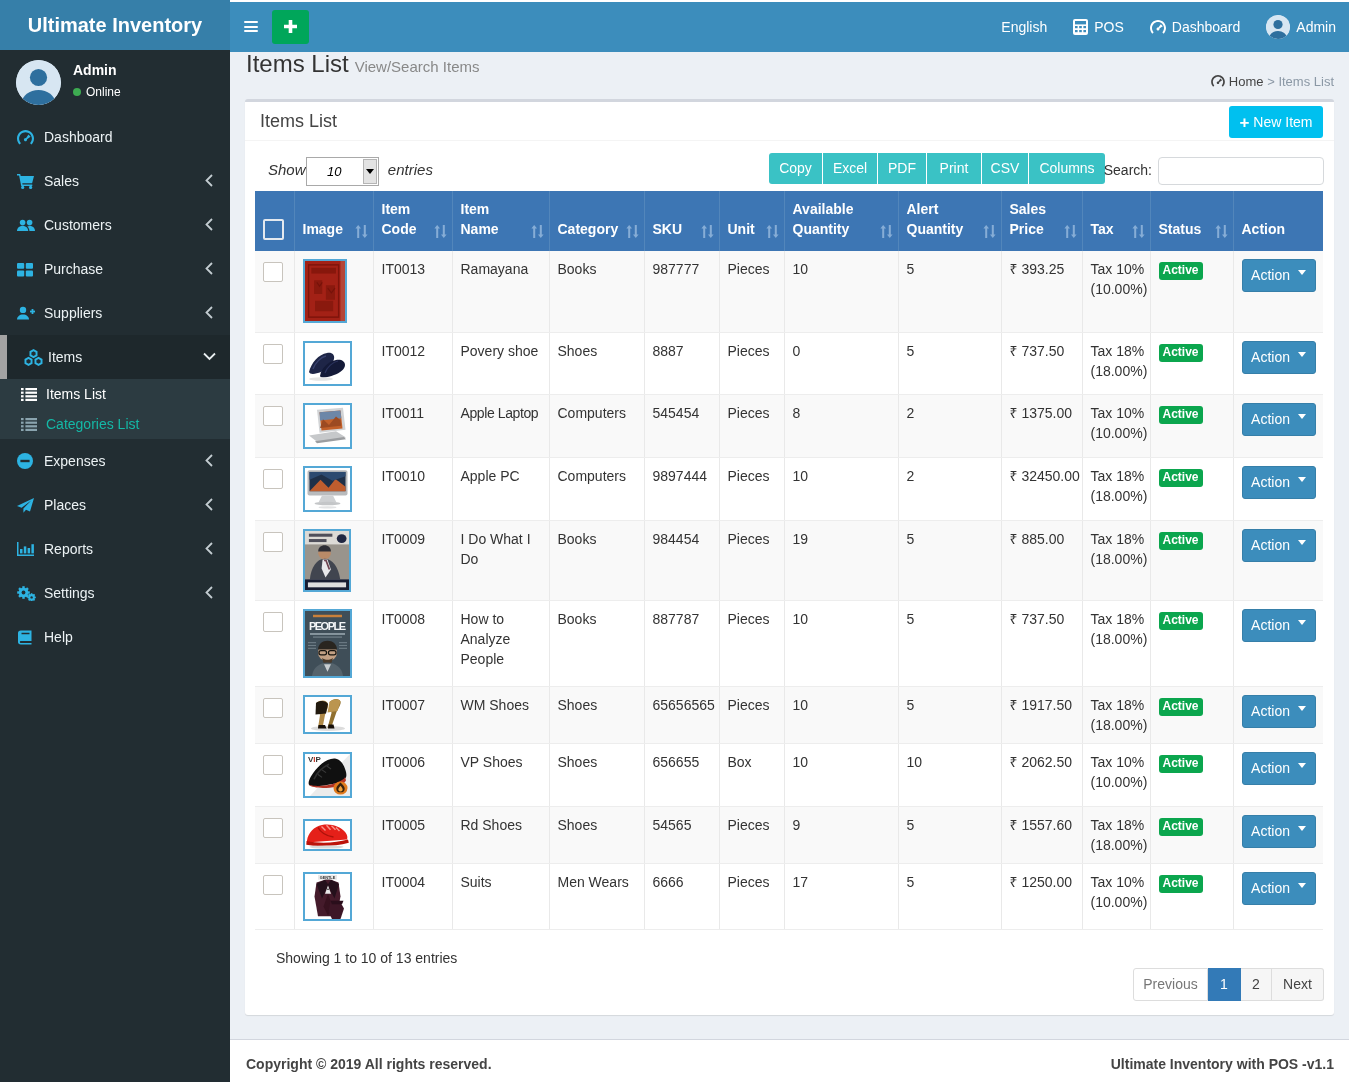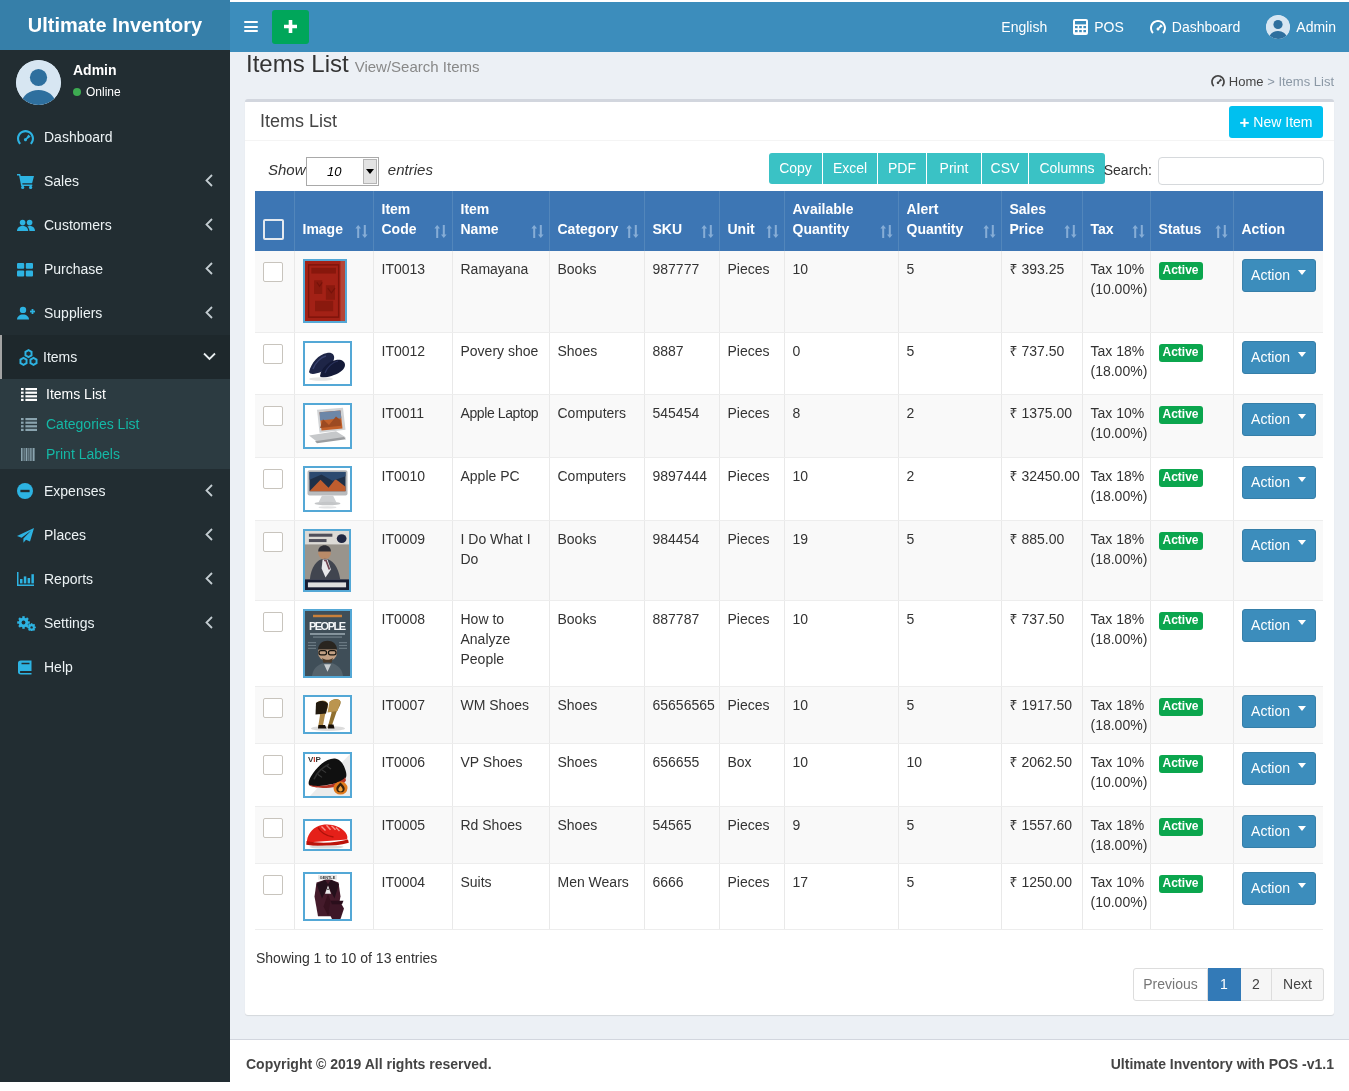--- a/index.html
+++ b/index.html
@@ -25,21 +25,21 @@
 .user-avatar { position:absolute; left:16px; top:10px; width:45px; height:45px; border-radius:50%; background:#d7e6f2; overflow:hidden; }
 .user-info { position:absolute; left:73px; top:12px; color:#fff; }
 .user-info .uname { font-weight:bold; font-size:14px; }
 .user-info .ustat { margin-top:7px; font-size:12px; color:#fff; }
 .dot { display:inline-block; width:8px; height:8px; border-radius:50%; background:#3dab51; margin-right:5px; }
 .smenu { list-style:none; }
 .smenu > li { position:relative; }
 .smenu > li > a { display:block; height:44px; line-height:44px; color:#ecf2f4; font-size:14px; text-decoration:none; padding-left:44px; position:relative; }
 .smenu .micon { position:absolute; left:17px; top:50%; transform:translateY(-50%); width:19px; height:18px; color:#2db3e2; line-height:0; display:flex; align-items:center; }
 .smenu .arrow { position:absolute; right:17px; top:15px; line-height:0; }
-.smenu > li.active-parent > a { background:#1e282c; border-left:2px solid #a3a3a3; padding-left:41px; }
+.smenu > li.active-parent > a { background:#1e282c; border-left:7px solid #a3a3a3; padding-left:41px; }
 .submenu { list-style:none; background:#2c3b41; }
 .submenu li a { display:block; height:30px; line-height:30px; color:#14b8a6; font-size:14px; text-decoration:none; padding-left:46px; position:relative; }
 .submenu li.on a { color:#fff; }
 .submenu .micon { position:absolute; left:21px; top:50%; transform:translateY(-50%); width:16px; height:14px; color:#8aa4af; line-height:0; display:flex; align-items:center; }
 .submenu li.on .micon { color:#fff; }
 
 
 .content-wrapper { position:absolute; top:50px; left:230px; width:1119px; height:989px; background:#ecf0f5; }
 .content-header { position:relative; height:49px; padding:0 15px 0 16px; }
 .content-header h1 { font-size:24px; font-weight:normal; color:#333; display:inline-block; }
@@ -77,21 +77,21 @@
 table.dt tbody tr.odd { background:#f9f9f9; }
 table.dt tbody td.imgc { text-align:left; vertical-align:middle; line-height:0; }
 .thumb { display:inline-block; border:2px solid #54a8d6; line-height:0; }
 .thumb svg { display:block; }
 .cbx { width:20px; height:20px; border:1px solid #c8c4bd; border-radius:2px; background:#fff; margin-top:3px; }
 .hcbx { width:21px; height:21px; border:2px solid #e4e9ef; border-radius:2px; background:#3d76b4; margin:0; }
 .badge-act { display:inline-block; background:#0ba64e; color:#fff; font-size:12px; font-weight:bold; padding:2px 4px 3px; border-radius:3px; line-height:13px; }
 .btn-action { display:inline-block; width:74px; height:33px; background:#3c8dbc; border:1px solid #367fa9; border-radius:3px; color:#fff; font-size:14px; text-align:center; line-height:31px; }
 .btn-action .caret { display:inline-block; width:0; height:0; border:4px solid transparent; border-top:5px solid #fff; vertical-align:1px; margin-left:4px; }
 
-.dt-bottom { position:relative; height:80px; }
+.dt-bottom { position:relative; height:80px;margin-left:20px; }
 .dt-info { position:absolute; left:1px; top:20px; font-size:14px; color:#333; }
 .paging { position:absolute; right:0; top:38px; display:flex; font-size:14px; }
 .pbtn { height:33px; line-height:31px; border:1px solid #ddd; padding:0; text-align:center; color:#777; background:#fff; }
 .pbtn + .pbtn { border-left:none; }
 .pbtn.first { border-radius:3px 0 0 3px; }
 .pbtn.last { border-radius:0 3px 3px 0; }
 .pbtn.cur { background:#337ab7; border-color:#337ab7; color:#fff; }
 .pbtn.num { color:#444; background:#f6f6f6; }
 
 
@@ -239,32 +239,20 @@
                   <rect x="0" y="0" width="2.6" height="2.2"></rect>
                   <rect x="4.4" y="0" width="11.6" height="2.2"></rect>
                   <rect x="0" y="3.6" width="2.6" height="2.2"></rect>
                   <rect x="4.4" y="3.6" width="11.6" height="2.2"></rect>
                   <rect x="0" y="7.2" width="2.6" height="2.2"></rect>
                   <rect x="4.4" y="7.2" width="11.6" height="2.2"></rect>
                   <rect x="0" y="10.8" width="2.6" height="2.2"></rect>
                   <rect x="4.4" y="10.8" width="11.6" height="2.2"></rect>
                 </svg>
               </span>Categories List</a>
-          </li>
-        <li>
-            <a><span class="micon">
-                <svg width="14" height="13" viewBox="0 0 14 13" fill="currentColor">
-                  <rect x="0" y="0" width="1.6" height="13"></rect>
-                  <rect x="2.6" y="0" width="1" height="13"></rect>
-                  <rect x="4.6" y="0" width="1.8" height="13"></rect>
-                  <rect x="7.4" y="0" width="1" height="13"></rect>
-                  <rect x="9.2" y="0" width="1.4" height="13"></rect>
-                  <rect x="11.6" y="0" width="2" height="13"></rect>
-                </svg>
-              </span>Print Labels</a>
           </li>
       </ul>
     </li>
     <li>
         <a><span class="micon">
             <svg width="16" height="16" viewBox="0 0 16 16" fill="currentColor">
               <circle cx="8" cy="8" r="8"></circle>
               <rect x="3.4" y="6.8" width="9.2" height="2.4" fill="#222d32"></rect>
             </svg>
           </span>Expenses<span class="arrow"><svg width="8" height="13" viewBox="0 0 8 13">

